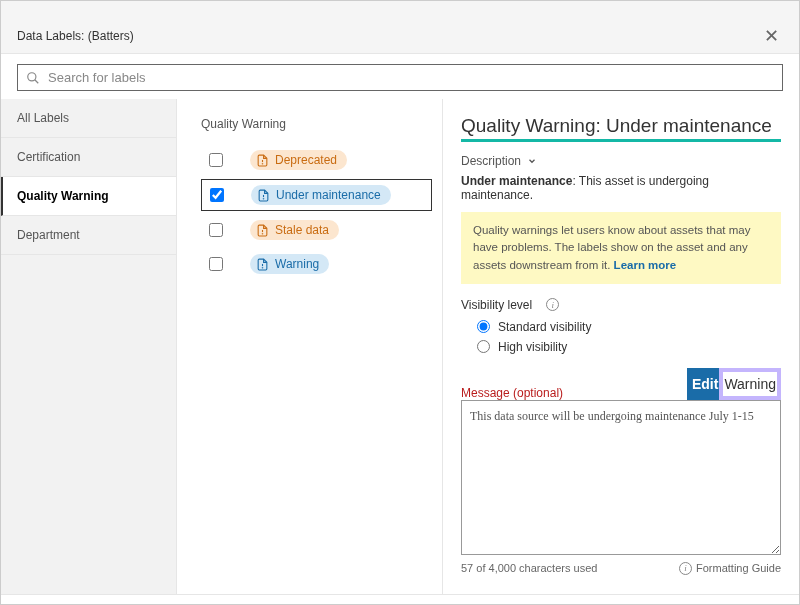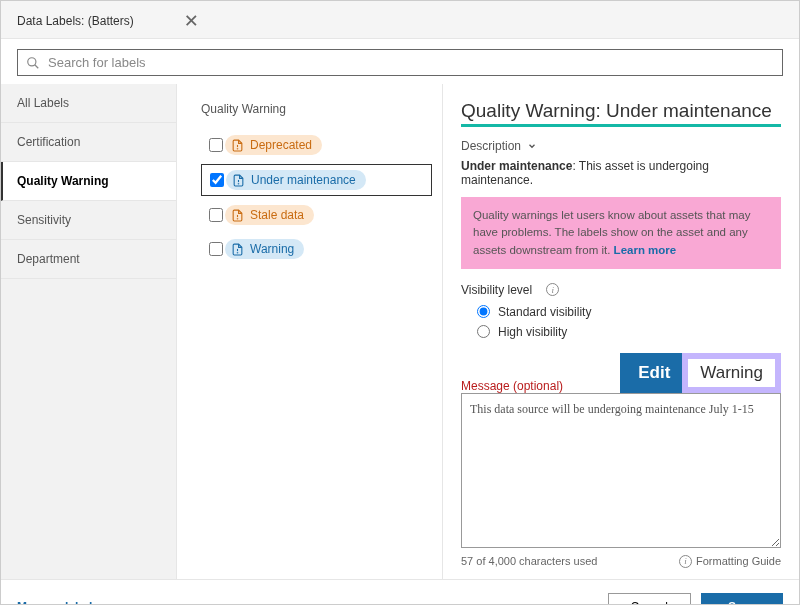--- a/index.html
+++ b/index.html
@@ -8,22 +8,23 @@
     font-size: 12px;
     color: #333;
     background: #fff;
     width: 800px;
     height: 605px;
     overflow: hidden;
     border: 1px solid #ccc;
   }
   .dialog-header {
     display: flex;
+    justify-content: space-between;
     align-items: center;
-    padding: 9px 14px 6px 16px;
+    padding: 24px 14px 6px 16px;
     background: #f5f5f5;
     border-bottom: 1px solid #e6e6e6;
     gap: 44px;
   }
   .dialog-header .title { font-size: 12px; color: #333; }
   .dialog-header .close {
     font-size: 18px; color: #666; cursor: pointer; line-height: 1;
     padding: 2px 6px;
   }
   .search-wrap { padding: 10px 16px 8px 16px; }
@@ -68,21 +69,21 @@
   .middle {
     width: 266px;
     padding: 18px 10px 0 24px;
     flex-shrink: 0;
     border-right: 1px solid #e6e6e6;
   }
   .middle .section-title {
     font-size: 12px; color: #555; margin-bottom: 14px;
   }
   .label-row {
-    display: flex; align-items: center; gap: 2px;
+    display: flex; align-items: center; gap: 27px;
     padding: 5px 8px; margin-bottom: 4px;
   }
   .label-row.selected {
     border: 1px solid #333;
   }
   .label-row input[type="checkbox"] {
     width: 14px; height: 14px; cursor: pointer;
   }
   .pill {
     display: inline-flex; align-items: center; gap: 6px;
@@ -104,21 +105,21 @@
     border-bottom: 3px solid #14b8a6;
     margin-bottom: 12px;
   }
   .desc-header {
     display: flex; align-items: center; gap: 6px;
     font-size: 12px; color: #555; margin-bottom: 6px; cursor: pointer;
   }
   .desc-line { font-size: 12px; color: #333; margin-bottom: 10px; }
   .desc-line strong { font-weight: 600; }
   .info-box {
-    background: #f9a8d4;
+    background: #fef9c3;
     padding: 10px 12px;
     font-size: 11.5px; color: #555;
     line-height: 1.5;
     margin-bottom: 14px;
   }
   .info-box .link { color: #1a6ca8; font-weight: 600; cursor: pointer; }
   .vis-header {
     font-size: 12px; color: #333; margin-bottom: 8px;
     display: flex; align-items: center; gap: 14px;
   }
@@ -128,22 +129,22 @@
     cursor: pointer;
   }
   .radio-row input { width: 13px; height: 13px; cursor: pointer; }
   .msg-header-row {
     display: flex; justify-content: space-between; align-items: flex-end;
     margin-top: 14px;
   }
   .msg-label { font-size: 12px; color: #b91c1c; }
   .edit-tabs { display: flex; }
   .edit-tab {
-    font-size: 17px; padding: 4px 12px;
-    border: 6px solid #c4b5fd; cursor: pointer;
+    font-size: 14px; padding: 4px 1px;
+    border: 4px solid #c4b5fd; cursor: pointer;
     background: #fff; color: #333;
   }
   .edit-tab.active {
     background: #1a6ca8; color: #fff; border-color: #1a6ca8; font-weight: 600;
   }
   .edit-tab:first-child { border-right: none; }
   .msg-textarea {
     width: 100%; height: 155px; resize: both;
     border: 1px solid #999; padding: 8px;
     font-family: Liberation Serif, serif; font-size: 12px; color: #555;
@@ -194,21 +195,20 @@
       </svg>
     <input type="text" placeholder="Search for labels" style="">
   </div>
 </div>
 
 <div class="main">
   <div class="sidebar">
     <div class="tab"><span>All Labels</span></div>
     <div class="tab"><span>Certification</span></div>
     <div class="tab active"><span>Quality Warning</span></div>
-    <div class="tab"><span>Sensitivity</span></div>
     <div class="tab"><span>Department</span></div>
   </div>
 
   <div class="middle">
     <div class="section-title">Quality Warning</div>
 
     <div class="label-row">
       <input type="checkbox" style="">
       <span class="pill orange">
         <svg viewBox="0 0 24 24" fill="none" stroke="#c96c12" stroke-width="2">

